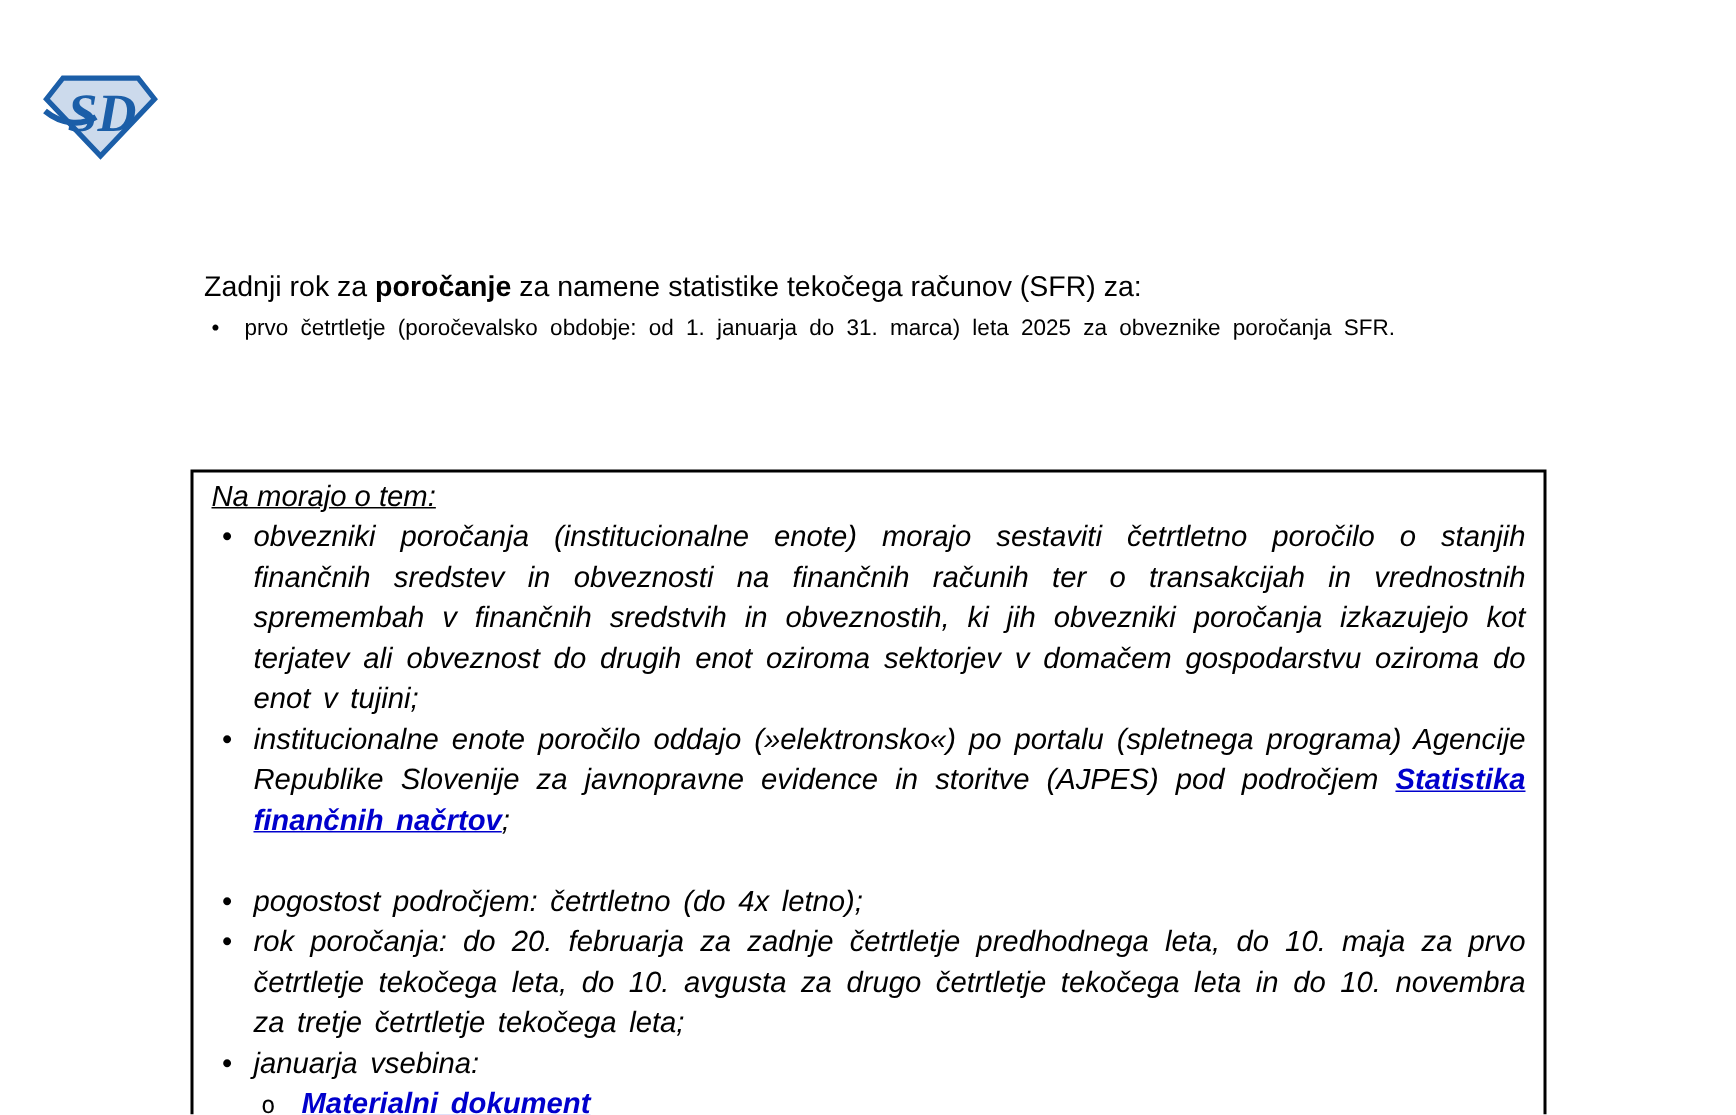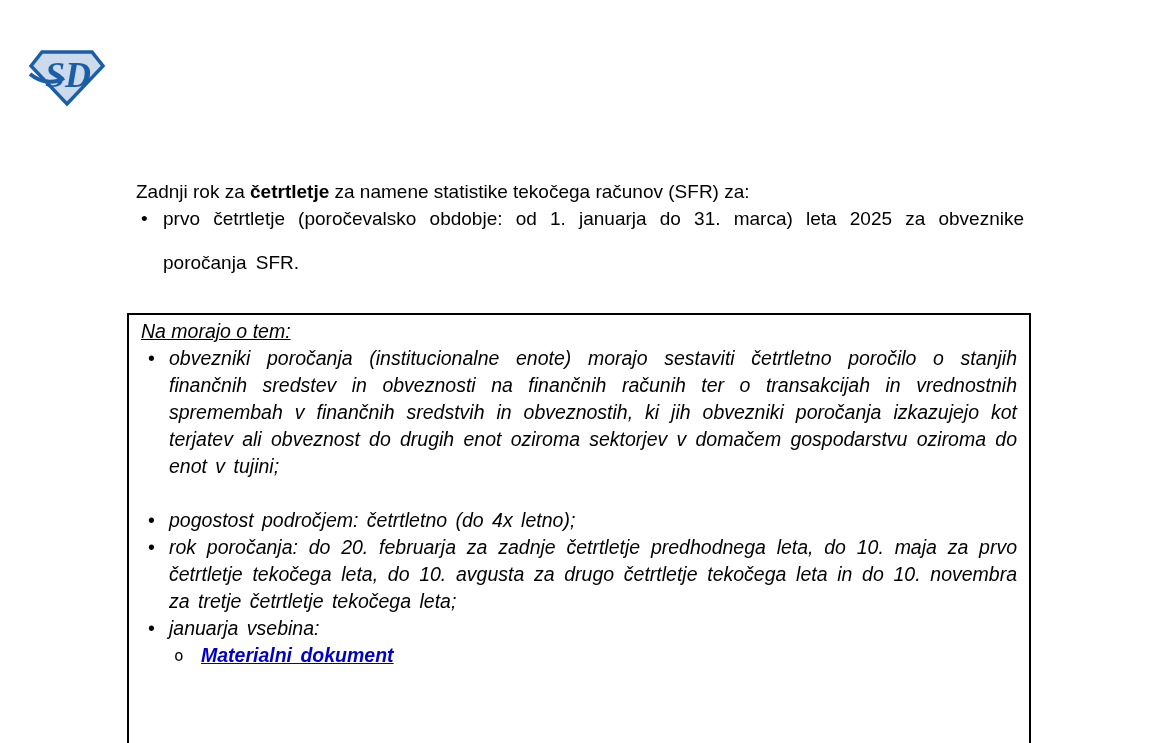--- a/index.html
+++ b/index.html
@@ -26,21 +26,21 @@
 
   
   .top-list {
     position: absolute;
     left: 136px; top: 197px; width: 888px;
     margin: 0; padding: 0; list-style: none;
   }
   .top-list li {
     position: relative;
     padding-left: 27px;
-    font-size: 19px;
+    font-size: 15px;
     line-height: 44px;
     text-align: justify;
     word-spacing: 4px;
   }
   .top-list li::before {
     content: "\2022";
     position: absolute; left: 5px; top: 0;
     word-spacing: normal;
   }
 
@@ -97,32 +97,33 @@
 <div class="page">
 
   <div class="logo">
     <svg width="80" height="64" viewBox="0 0 80 64" xmlns="http://www.w3.org/2000/svg">
       <path d="M 4 21 L 15 7 L 65 7 L 76 21 L 40 59 Z" stroke="#1b5ea8" stroke-width="3.5" stroke-linejoin="miter" fill="#ccdaec"></path>
       <path d="M 3 29 C 14 38 27 39 37 33" fill="none" stroke="#1b5ea8" stroke-width="4"></path>
       <text x="41" y="42" text-anchor="middle" font-family="Liberation Serif, serif" font-size="36" font-style="italic" font-weight="bold" fill="#1b5ea8">SD</text>
     </svg>
   </div>
 
-  <p class="intro"><span>Zadnji rok za </span><b>četrtletje</b><span> za namene statistike tekočega računov (SFR) za:</span></p>
+  <p class="intro"><span>Zadnji rok za </span><b>poročanje</b><span> za namene statistike tekočega računov (SFR) za:</span></p>
 
   <ul class="top-list">
     <li><span>prvo četrtletje (poročevalsko obdobje: od 1. januarja do 31. marca) leta 2025 za obveznike poročanja SFR.</span></li>
   </ul>
 
   <div class="info-box">
     <div class="box-heading-row"><span class="box-heading">Na morajo o tem:</span></div>
 
     <ul class="box-list">
       <li><span>obvezniki poročanja (institucionalne enote) morajo sestaviti četrtletno poročilo o stanjih finančnih sredstev in obveznosti na finančnih računih ter o transakcijah in vrednostnih spremembah v finančnih sredstvih in obveznostih, ki jih obvezniki poročanja izkazujejo kot terjatev ali obveznost do drugih enot oziroma sektorjev v domačem gospodarstvu oziroma do enot v tujini;</span></li>
 
+      <li><span>institucionalne enote poročilo oddajo (»elektronsko«) po portalu (spletnega programa) Agencije Republike Slovenije za javnopravne evidence in storitve (AJPES) pod področjem </span><a class="doc-link">Statistika finančnih načrtov</a><span>;</span></li>
 
       <li class="gap-above"><span>pogostost področjem: četrtletno (do 4x letno);</span></li>
 
       <li><span>rok poročanja: do 20. februarja za zadnje četrtletje predhodnega leta, do 10. maja za prvo četrtletje tekočega leta, do 10. avgusta za drugo četrtletje tekočega leta in do 10. novembra za tretje četrtletje tekočega leta;</span></li>
 
       <li><span>januarja vsebina:</span></li>
 
       <li class="sub"><a class="doc-link">Materialni dokument</a></li>
     </ul>
   </div>

